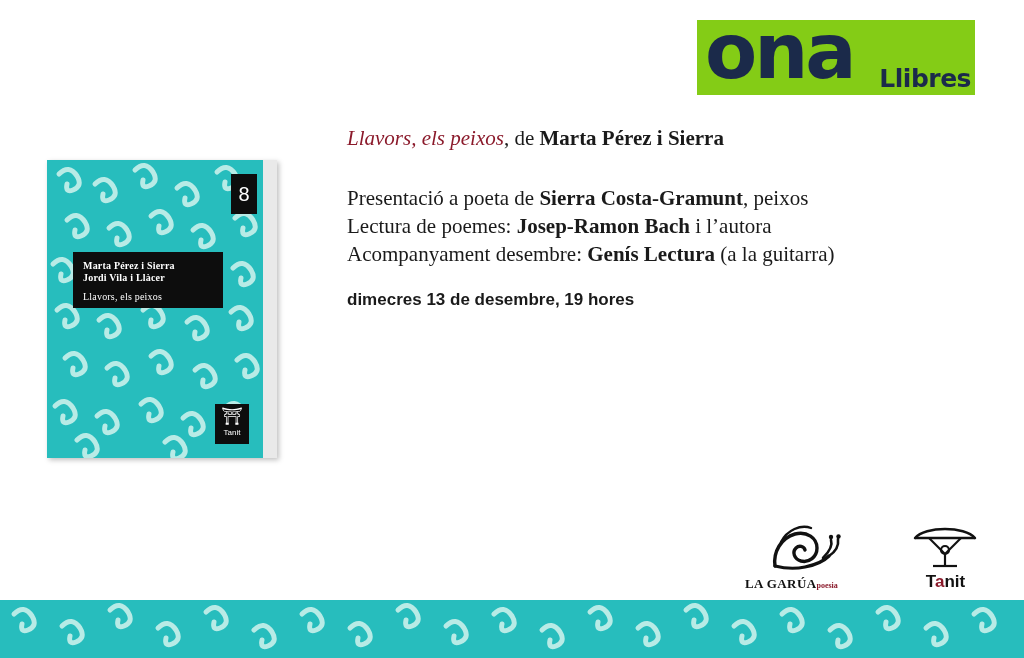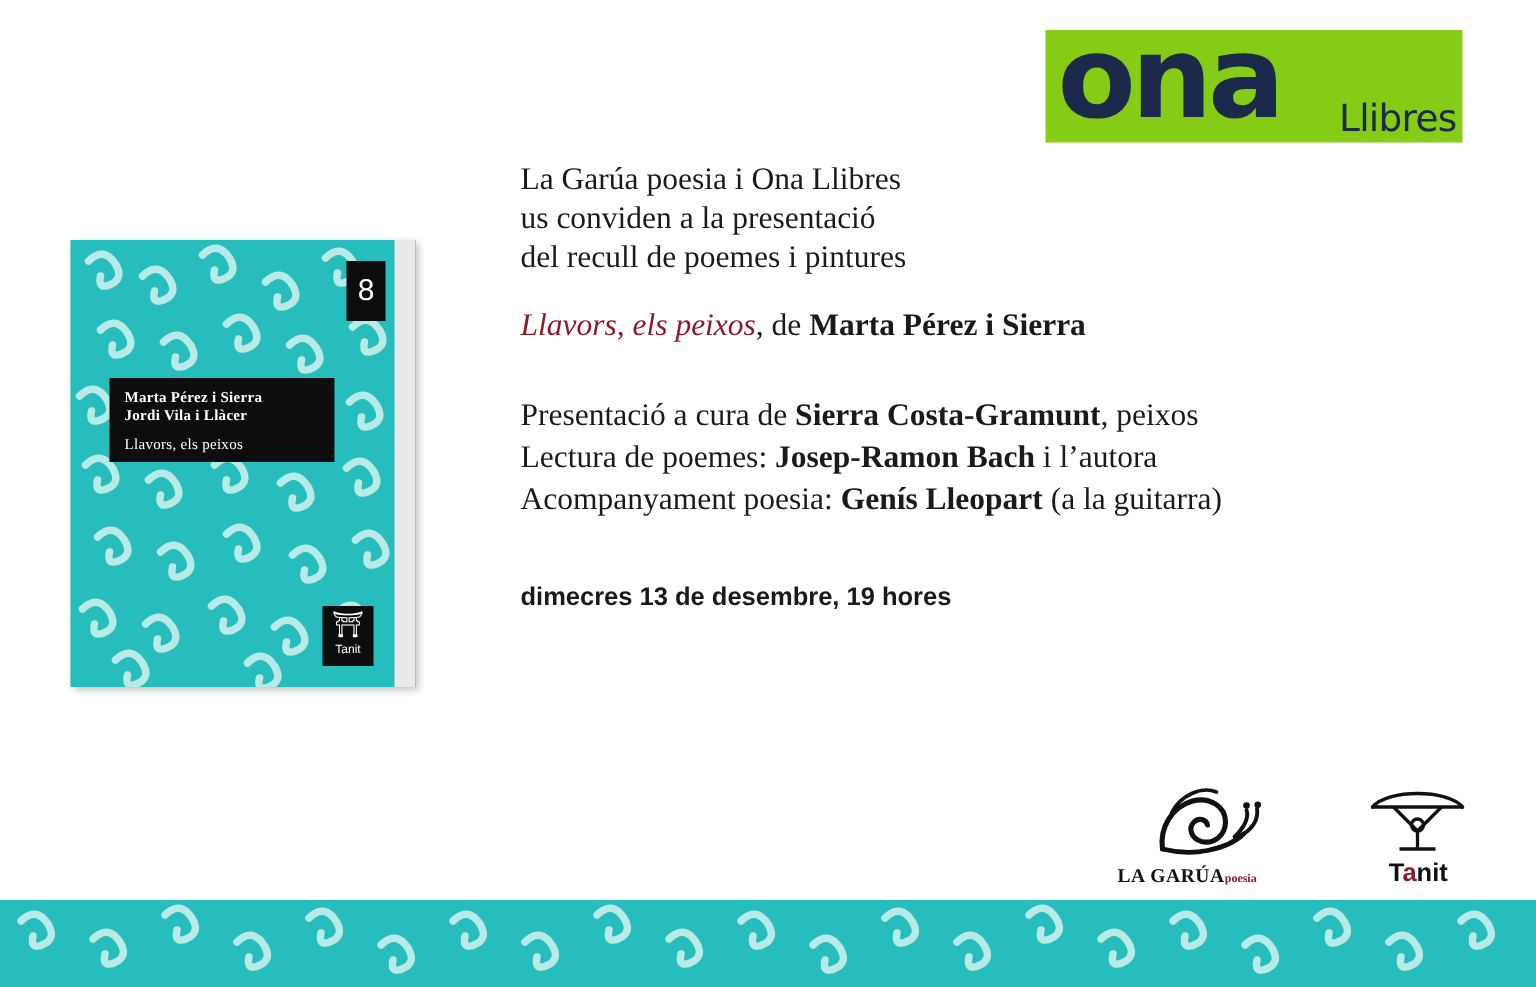--- a/index.html
+++ b/index.html
@@ -34,21 +34,21 @@
     font-size: 76px;
     letter-spacing: -3px;
     color: #1b2a4a;
     line-height: 1;
   }
   #ona-sub {
     position: absolute;
     right: 4px;
     top: 44px;
     font-family: "DejaVu Sans", sans-serif;
-    font-weight: normal;
+    font-weight: bold;
     font-size: 25px;
     color: #1b2a4a;
     letter-spacing: -0.5px;
   }
 
   
   #book {
     position: absolute;
     left: 47px;
     top: 160px;
@@ -157,21 +157,21 @@
   }
   .b { font-weight: bold; }
   .indent-auth {
     display: block;
     margin-left: 228px;
   }
   .blk-credits { margin-top: 33px; }
   .blk-credits .line { line-height: 28px; }
 
   .blk-when {
-    margin-top: 38px;
+    margin-top: 18px;
     font-family: "Liberation Sans", sans-serif;
     font-weight: bold;
     font-size: 17px;
     line-height: 27px;
   }
 
   
   #garua-logo {
     position: absolute;
     left: 745px;
@@ -305,34 +305,29 @@
     <div class="tit">Llavors, els peixos</div>
   </div>
   <div id="book-tanit">
     <span class="t-glyph">⛩</span>
     <span class="t-word">Tanit</span>
   </div>
 </div>
 
 <div id="copy">
 
-  <div class="blk-invite">
-    <div class="line">La Garúa poesia i Ona Llibres</div>
-    <div class="line">us conviden a la presentació</div>
-    <div class="line">del recull de poemes i pintures</div>
-  </div>
 
   <div class="blk-title">
     <div class="line"><span class="title-italic">Llavors, els peixos</span><span>, de </span><span class="b">Marta Pérez i Sierra</span></div>
   </div>
 
   <div class="blk-credits">
-    <div class="line"><span>Presentació a cura de </span><span class="b">Sierra Costa-Gramunt</span><span>, peixos</span></div>
+    <div class="line"><span>Presentació a poeta de </span><span class="b">Sierra Costa-Gramunt</span><span>, peixos</span></div>
     <div class="line"><span>Lectura de poemes: </span><span class="b">Josep-Ramon Bach</span><span> i l’autora</span></div>
-    <div class="line"><span>Acompanyament poesia: </span><span class="b">Genís Lleopart</span><span> (a la guitarra)</span></div>
+    <div class="line"><span>Acompanyament desembre: </span><span class="b">Genís Lectura</span><span> (a la guitarra)</span></div>
   </div>
 
   <div class="blk-when">
     <div> dimecres 13 de desembre, 19 hores</div>
   </div>
 
 </div>
 
 <div id="garua-logo">
   <svg id="garua-snail" viewBox="0 0 72 50">

